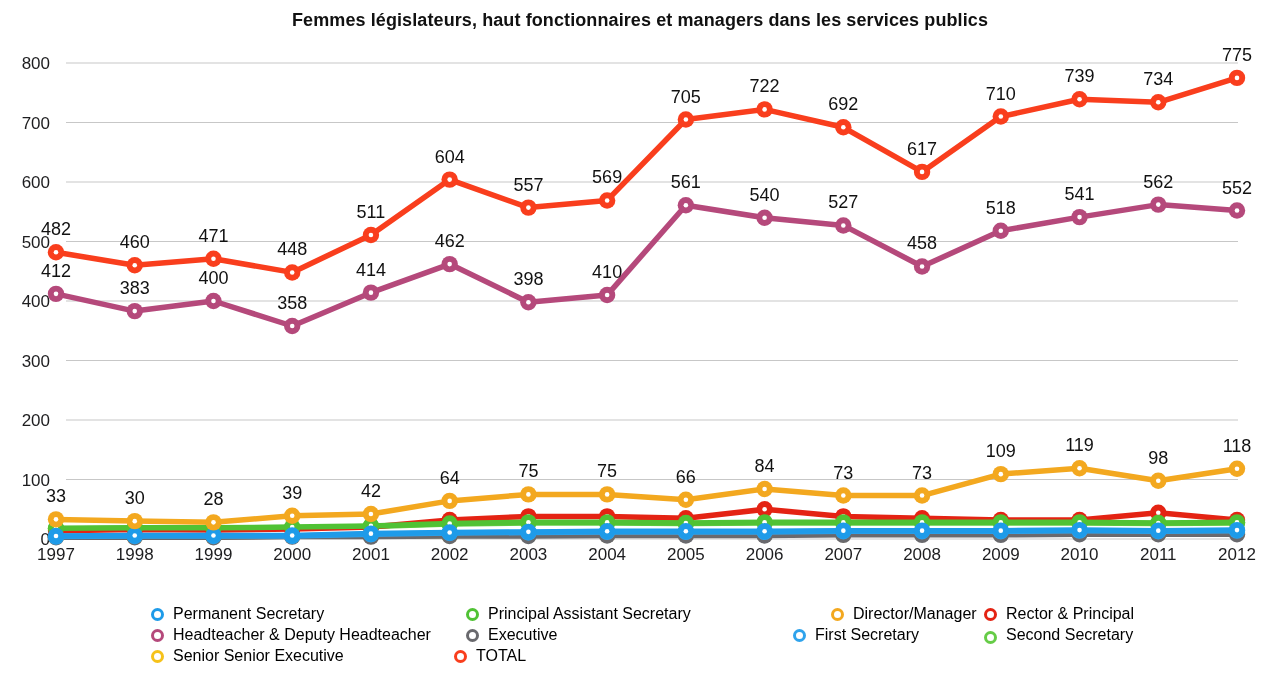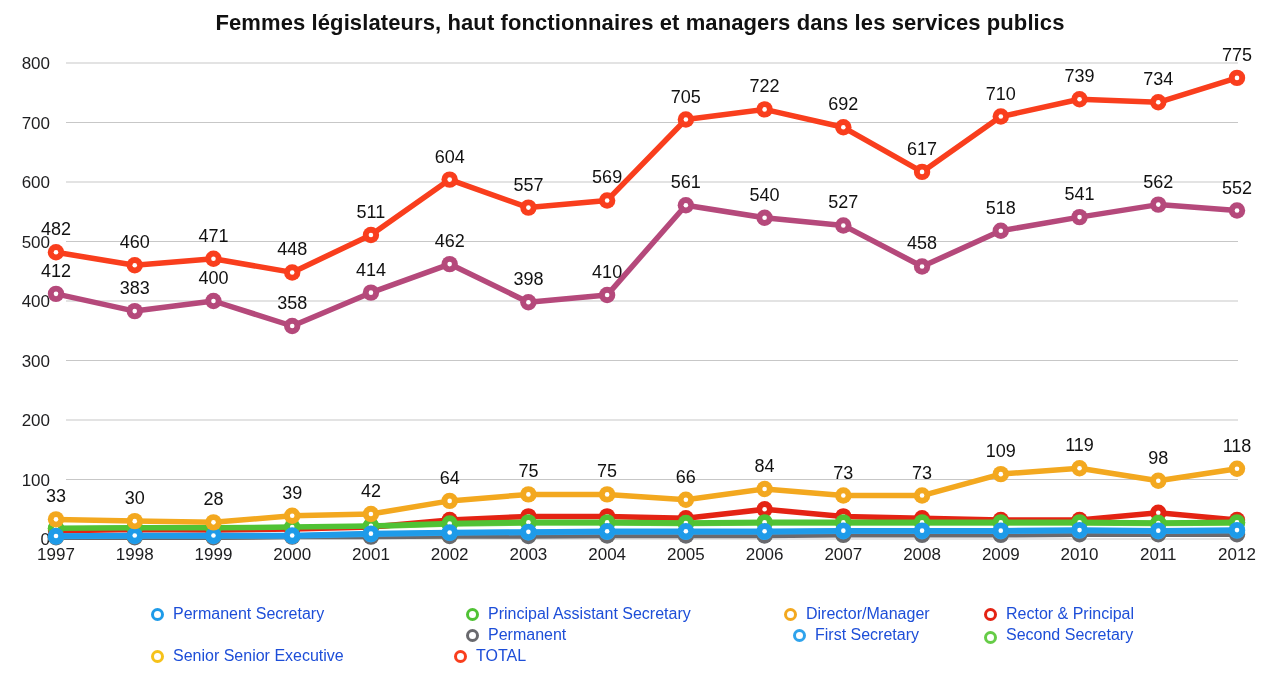--- a/index.html
+++ b/index.html
@@ -1,23 +1,23 @@
 <!DOCTYPE html>
 <html><head>
 <meta charset="utf-8">
 <style>
   html,body{margin:0;padding:0;background:#ffffff;}
   body{width:1280px;height:689px;font-family:"Liberation Sans","DejaVu Sans",sans-serif;-webkit-font-smoothing:antialiased;}
   .chart-wrap{position:relative;width:1280px;height:689px;background:#fff;overflow:hidden;}
-  .chart-title{position:absolute;top:10px;left:0;width:1280px;text-align:center;font-size:22px;font-weight:bold;color:#111;margin:0;letter-spacing:.1px;}
+  .chart-title{position:absolute;top:10px;left:0;width:1280px;text-align:center;font-size:18px;font-weight:bold;color:#111;margin:0;letter-spacing:.1px;}
   #chart-svg{position:absolute;top:0;left:0;}
   .legend{position:absolute;top:603px;left:0;width:1280px;height:70px;}
   .legend-item{position:absolute;display:flex;align-items:center;gap:9px;height:18px;}
   .legend-marker{width:13px;height:13px;border-radius:50%;background:#fff;box-sizing:border-box;flex:0 0 auto;}
-  .legend-label{font-size:16px;color:#1d4ed8;white-space:nowrap;line-height:18px;}
+  .legend-label{font-size:16px;color:#000000;white-space:nowrap;line-height:18px;}
 </style>
 </head>
 <body>
 
 <div class="chart-wrap">
   <svg id="chart-svg" width="1280" height="600">
       <line x1="66" y1="63" x2="1238" y2="63" stroke="#c7c7c7" stroke-width="1"></line>
       <text x="50" y="69" text-anchor="end" font-size="17" fill="#1d1d1f">800</text>
       <line x1="66" y1="122.5" x2="1238" y2="122.5" stroke="#c7c7c7" stroke-width="1"></line>
       <text x="50" y="128.5" text-anchor="end" font-size="17" fill="#1d1d1f">700</text>
@@ -429,37 +429,41 @@
       <text x="1079.5333333333333" y="82.29500000000002" text-anchor="middle" font-size="18" fill="#111111">739</text>
       <text x="1158.2666666666667" y="85.26999999999998" text-anchor="middle" font-size="18" fill="#111111">734</text>
       <text x="1237" y="60.875" text-anchor="middle" font-size="18" fill="#111111">775</text>
     </svg>
   <h1 class="chart-title">Femmes législateurs, haut fonctionnaires et managers dans les services publics</h1>
   <div class="legend" id="legend">
       <div class="legend-item" style="left: 151px; top: 2px;">
         <span class="legend-marker" style="border: 3.5px solid rgb(30, 155, 233);"></span>
         <span class="legend-label">Permanent Secretary</span>
       </div>
+      <div class="legend-item" style="left: 151px; top: 23px;">
+        <span class="legend-marker" style="border: 3.5px solid rgb(181, 73, 123);"></span>
+        <span class="legend-label">Headteacher &amp; Deputy Headteacher</span>
+      </div>
       <div class="legend-item" style="left: 151px; top: 44px;">
         <span class="legend-marker" style="border: 3.5px solid rgb(246, 194, 26);"></span>
         <span class="legend-label">Senior Senior Executive</span>
       </div>
       <div class="legend-item" style="left: 466px; top: 2px; text-align: right;">
         <span class="legend-marker" style="border: 3.5px solid rgb(80, 194, 52);"></span>
         <span class="legend-label">Principal Assistant Secretary</span>
       </div>
       <div class="legend-item" style="left: 466px; top: 23px;">
         <span class="legend-marker" style="border: 3.5px solid rgb(105, 105, 109);"></span>
-        <span class="legend-label">Permanent</span>
+        <span class="legend-label">Executive</span>
       </div>
       <div class="legend-item" style="left: 454px; top: 44px;">
         <span class="legend-marker" style="border: 3.5px solid rgb(249, 62, 29);"></span>
         <span class="legend-label">TOTAL</span>
       </div>
-      <div class="legend-item" style="left: 784px; top: 2px; justify-content: flex-end;">
+      <div class="legend-item" style="left: 831px; top: 2px; justify-content: flex-end;">
         <span class="legend-marker" style="border: 3.5px solid rgb(243, 168, 31);"></span>
         <span class="legend-label">Director/Manager</span>
       </div>
       <div class="legend-item" style="left: 793px; top: 23px;">
         <span class="legend-marker" style="border: 3.5px solid rgb(47, 163, 236);"></span>
         <span class="legend-label">First Secretary</span>
       </div>
       <div class="legend-item" style="left: 984px; top: 2px;">
         <span class="legend-marker" style="border: 3.5px solid rgb(228, 35, 19);"></span>
         <span class="legend-label">Rector &amp; Principal</span>

